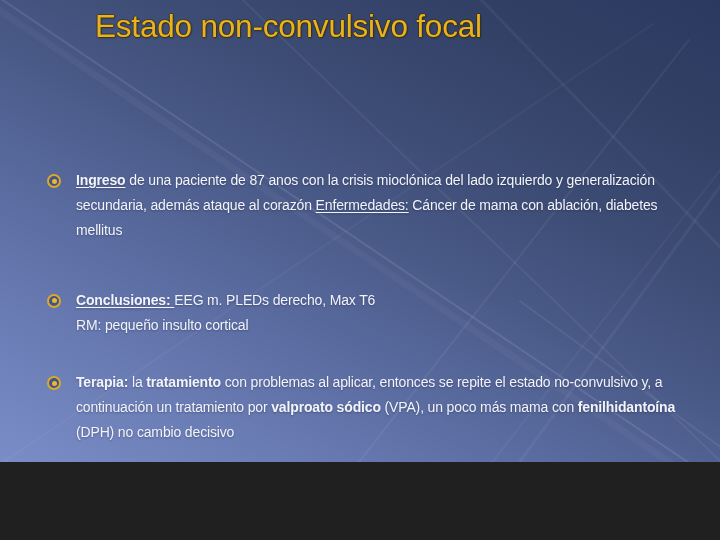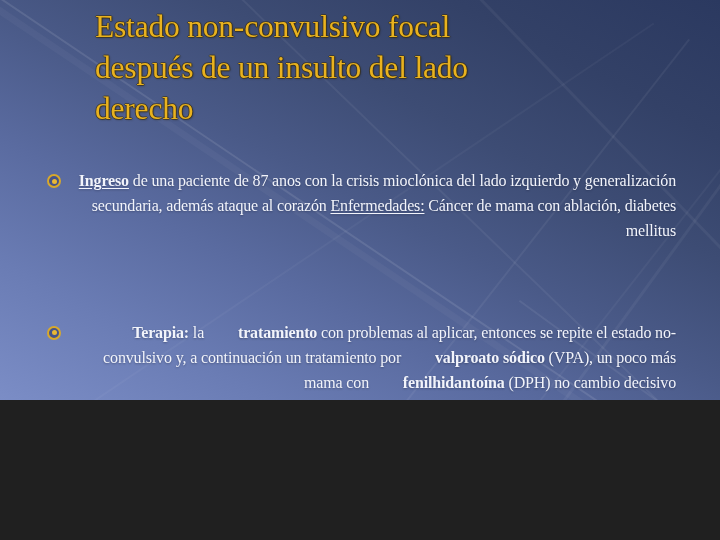--- a/index.html
+++ b/index.html
@@ -4,23 +4,23 @@
 <style>
   html, body {
     margin: 0;
     padding: 0;
     background: #202020;
   }
 
   #slide {
     position: relative;
     width: 720px;
-    height: 400px;
+    height: 462px;
     overflow: hidden;
-    font-family: Liberation Serif, serif;
+    font-family: Liberation Sans, sans-serif;
     background: linear-gradient(207deg, #2b3960 0%, #334167 18%, #3d4c74 34%, #4a5a88 50%, #5a6ba0 66%, #6a7cb4 82%, #7b8dc6 100%);
   }
 
   
   .streaks {
     position: absolute;
     inset: 0;
     pointer-events: none;
   }
   .streak {
@@ -66,25 +66,24 @@
     position: absolute;
     left: 46px;
     top: 168px;
     width: 630px;
     color: #f2f4fb;
   }
 
   .bullet-row {
     position: relative;
     padding-left: 30px;
-    font-size: 16px;
+    font-size: 14px;
     line-height: 25.2px;
     letter-spacing: -0.15px;
     text-shadow: 0 1px 2px rgba(20,25,50,0.35);
-    text-align: right;
   }
 
   .marker {
     position: absolute;
     left: 1px;
     top: 6px;
     width: 14px;
     height: 14px;
     border-radius: 50%;
     border: 2px solid #d9a92a;
@@ -99,21 +98,21 @@
     width: 5px;
     height: 5px;
     margin: -2.5px 0 0 -2.5px;
     border-radius: 50%;
     background: #e9b835;
   }
 
   .gap-a { height: 44px; }
   .gap-b { height: 32px; }
 
-  b  { font-weight: 700; margin-left: 30px; }
+  b  { font-weight: 700; }
   u  { text-decoration: underline; text-underline-offset: 2px; }
   .bu { font-weight: 700; text-decoration: underline; text-underline-offset: 2px; }
 </style>
 </head>
 <body>
 
 <div id="slide">
 
   <div class="streaks">
     <div class="streak s1"></div>
@@ -122,33 +121,36 @@
     <div class="streak s4"></div>
     <div class="streak soft s5"></div>
     <div class="streak s6"></div>
     <div class="streak faint s7"></div>
     <div class="streak s8"></div>
     <div class="streak s9"></div>
   </div>
 
   <div id="title">
     <span>Estado non-convulsivo focal</span><br>
-    <span>después de un insulto del lado</span><br>
-    <span>derecho</span>
+    <br>
   </div>
 
   <div id="body">
 
     <div class="bullet-row">
       <span class="marker"></span>
       <span class="bu">Ingreso</span><span> de una paciente de 87 anos con la crisis mioclónica del lado izquierdo y generalización secundaria, además ataque al corazón </span><u>Enfermedades:</u><span> Cáncer de mama con ablación, diabetes mellitus</span>
     </div>
 
     <div class="gap-a"></div>
 
+    <div class="bullet-row">
+      <span class="marker"></span>
+      <span class="bu">Conclusiones: </span><span>EEG m. PLEDs derecho, Max T6</span><br><span>RM: pequeño insulto cortical</span>
+    </div>
 
     <div class="gap-b"></div>
 
     <div class="bullet-row">
       <span class="marker"></span>
       <b>Terapia:</b><span> la </span><b>tratamiento</b><span> con problemas al aplicar, entonces se repite el estado no-convulsivo y, a continuación un tratamiento por </span><b>valproato sódico</b><span> (VPA), un poco más mama con </span><b>fenilhidantoína</b><span> (DPH) no cambio decisivo</span>
     </div>
 
   </div>
 </div>

